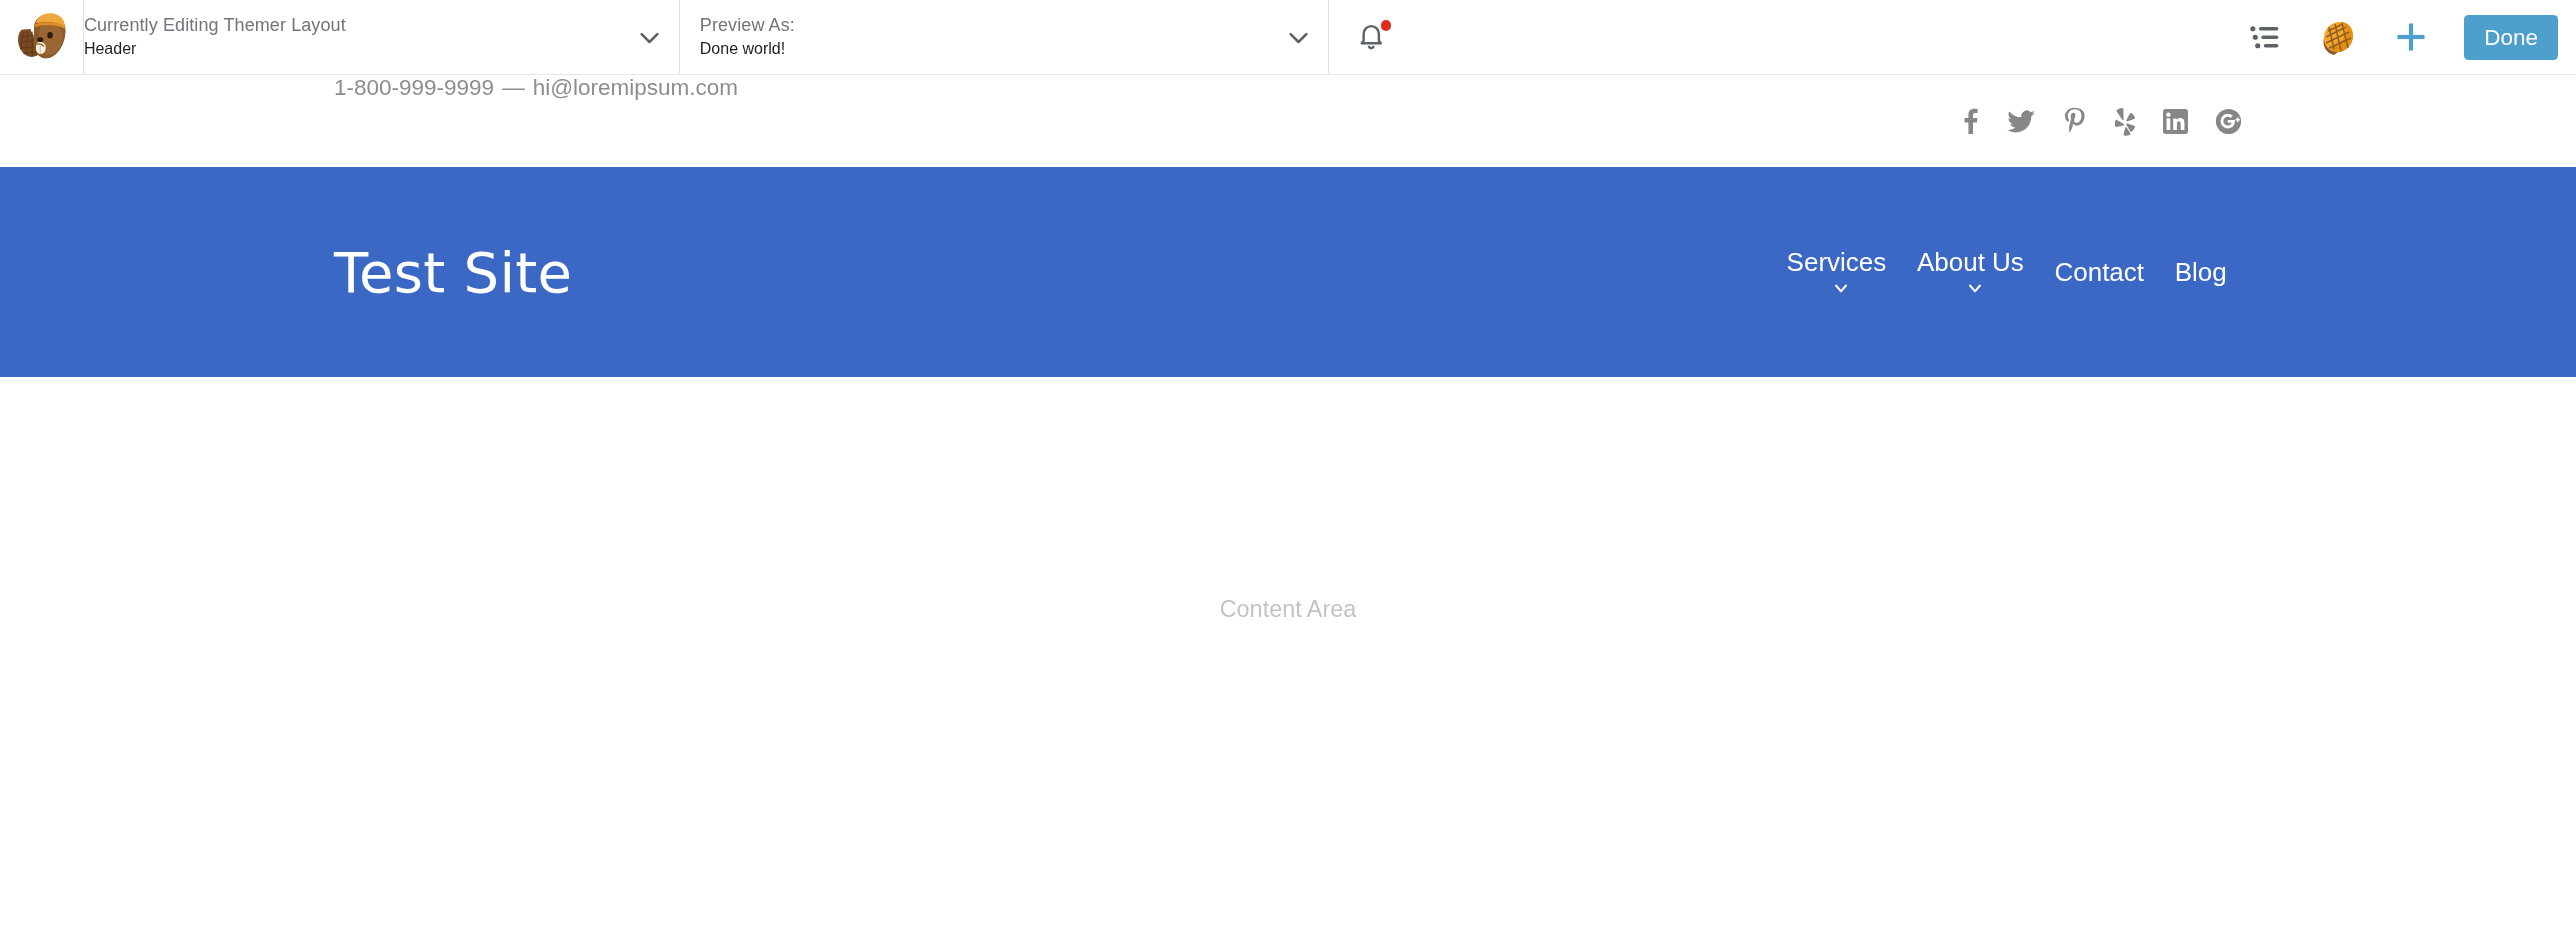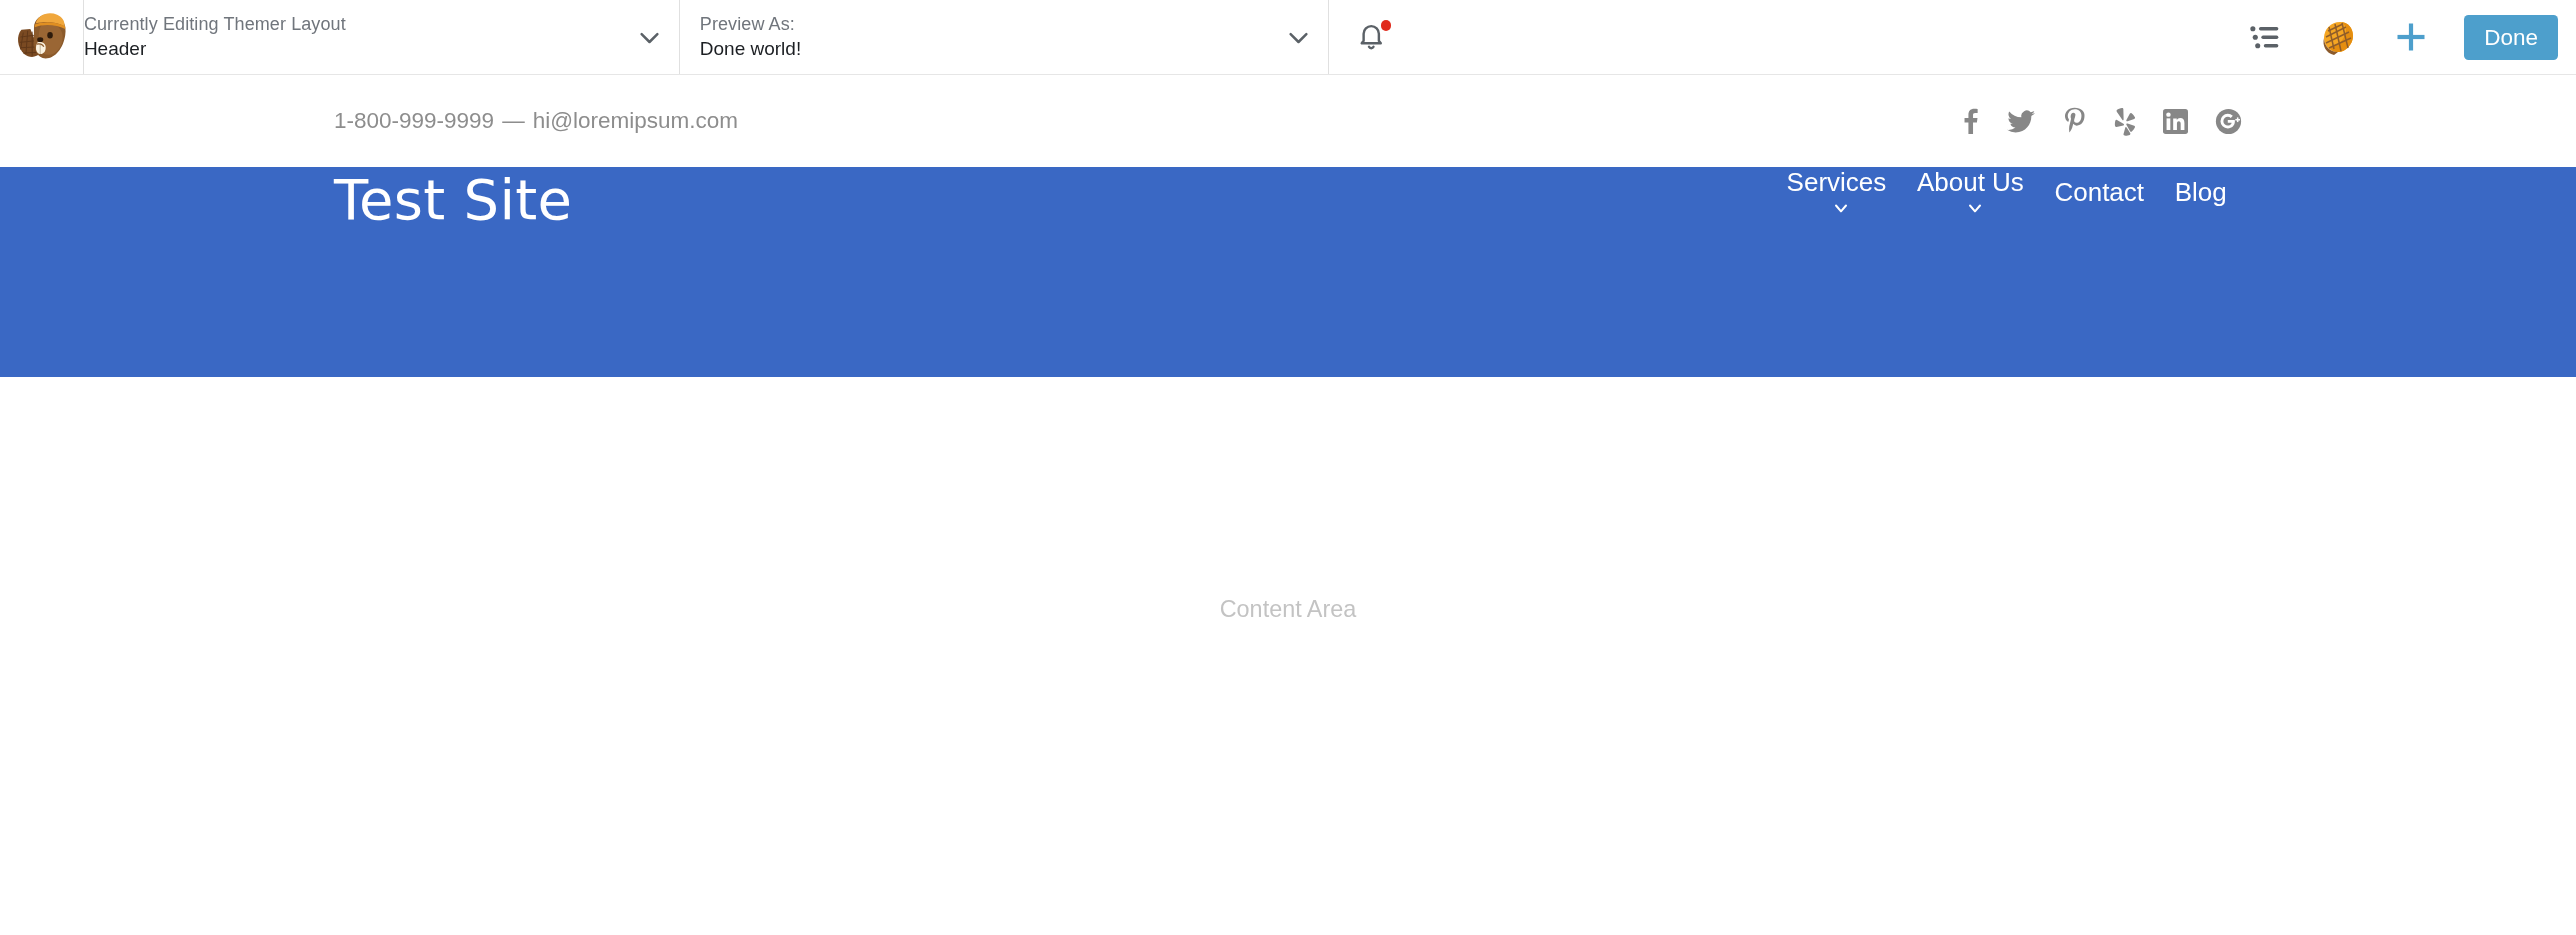--- a/index.html
+++ b/index.html
@@ -59,21 +59,21 @@
     cursor: pointer;
   }
   .editing-text { display: flex; flex-direction: column; justify-content: space-between; line-height: 1.22; }
   .bar-label {
     font-size: 18px;
     color: #70757c;
     letter-spacing: 0.1px;
     white-space: nowrap;
   }
   .bar-value {
-    font-size: 19px;
+    font-size: 16px;
     color: #1c1f23;
     white-space: nowrap;
     margin-top: 1.8px;
   }
 
   .chev {
     width: 27px; height: 27px;
     flex: 0 0 27px;
     display: block;
   }
@@ -142,41 +142,40 @@
     cursor: pointer;
     font-family: "Liberation Sans", sans-serif;
     line-height: 45px;
   }
 
   
   .contact-bar {
     height: 92px;
     background: #ffffff;
     display: flex;
-    align-items: center;
     justify-content: space-between;
     padding: 0 334px 0 334px;
     gap: 48px;
   }
   .contact-info {
     font-size: 22.5px;
     color: #8d8d8d;
     white-space: nowrap;
   }
   .contact-sep { margin: 0 8px; }
 
   .social-row { display: flex; align-items: center; gap: 27px; }
   .social-ico { display: block; cursor: pointer; }
 
   
   .site-header {
     height: 210px;
     background: #3a68c4;
     display: flex;
-    align-items: flex-start;
+    align-items: center;
     justify-content: space-between;
     padding: 0 334px;
   }
   .site-title {
     font-size: 56px;
     color: #ffffff;
     font-weight: normal;
     letter-spacing: 0.3px;
     font-family: "DejaVu Sans", sans-serif;
   }

